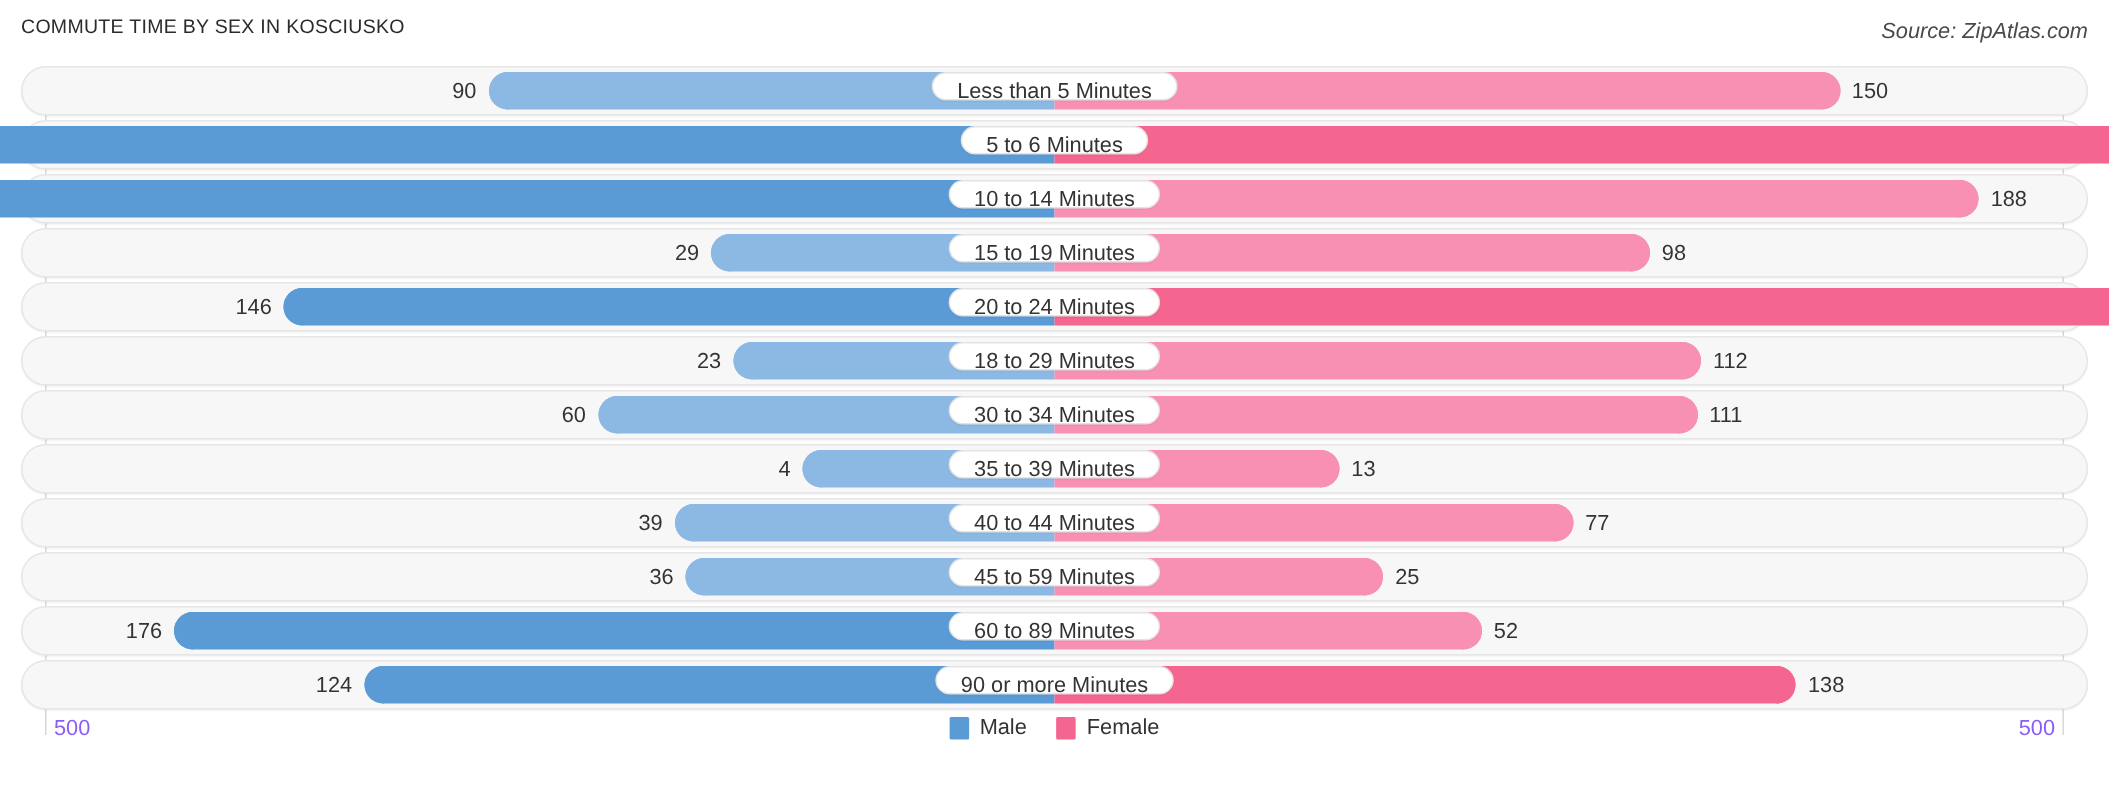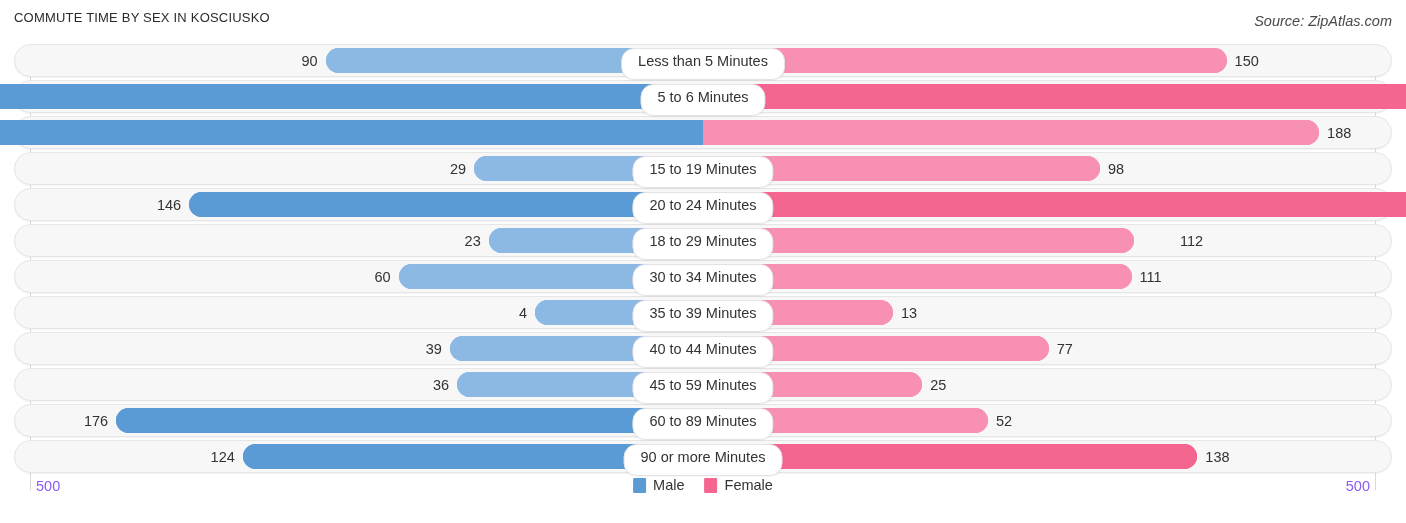--- a/index.html
+++ b/index.html
@@ -120,21 +120,21 @@
     font-size: 14.5px;
     color: #333333;
     white-space: nowrap;
   }
 
   .center-pill {
     position: absolute;
     left: 50%;
     top: 3px;
     transform: translateX(-50%);
-    height: 32px;
+    height: 19px;
     line-height: 25px;
     padding: 0 16px;
     background: #ffffff;
     border: 1px solid #e3e3e3;
     border-radius: 13px;
     font-size: 14.5px;
     color: #333333;
     white-space: nowrap;
     box-sizing: border-box;
     z-index: 3;
@@ -205,20 +205,21 @@
           <div class="bar male strong" style="width: 61.414%;"></div>
           <div class="bar female strong" style="width: 83.185%;"></div>
           <div class="center-pill">5 to 6 Minutes</div>
         </div>
       </div>
       <div class="row">
         <div class="row-inner">
           <div class="bar male strong" style="width: 66.901%;"></div>
           <div class="bar female" style="width: 44.776%;"></div>
           <div class="val" style="left: calc(94.776% + 8px);">188</div>
+          <div class="center-pill">10 to 14 Minutes</div>
         </div>
       </div>
       <div class="row">
         <div class="row-inner">
           <div class="bar male" style="width: 16.633%;"></div>
           <div class="bar female" style="width: 28.846%;"></div>
           <div class="val" style="right: calc(66.633% + 8px);">29</div>
           <div class="val" style="left: calc(78.846% + 8px);">98</div>
           <div class="center-pill">15 to 19 Minutes</div>
         </div>
@@ -229,21 +230,21 @@
           <div class="bar female strong" style="width: 61.06%;"></div>
           <div class="val" style="right: calc(87.342% + 8px);">146</div>
           <div class="center-pill">20 to 24 Minutes</div>
         </div>
       </div>
       <div class="row">
         <div class="row-inner">
           <div class="bar male" style="width: 15.571%;"></div>
           <div class="bar female" style="width: 31.324%;"></div>
           <div class="val" style="right: calc(65.571% + 8px);">23</div>
-          <div class="val" style="left: calc(81.324% + 8px); margin-left: 38px;">112</div>
+          <div class="val" style="left: calc(81.324% + 8px);">112</div>
           <div class="center-pill">18 to 29 Minutes</div>
         </div>
       </div>
       <div class="row">
         <div class="row-inner">
           <div class="bar male" style="width: 22.12%;"></div>
           <div class="bar female" style="width: 31.147%;"></div>
           <div class="val" style="right: calc(72.12% + 8px);">60</div>
           <div class="val" style="left: calc(81.147% + 8px);">111</div>
           <div class="center-pill">30 to 34 Minutes</div>

